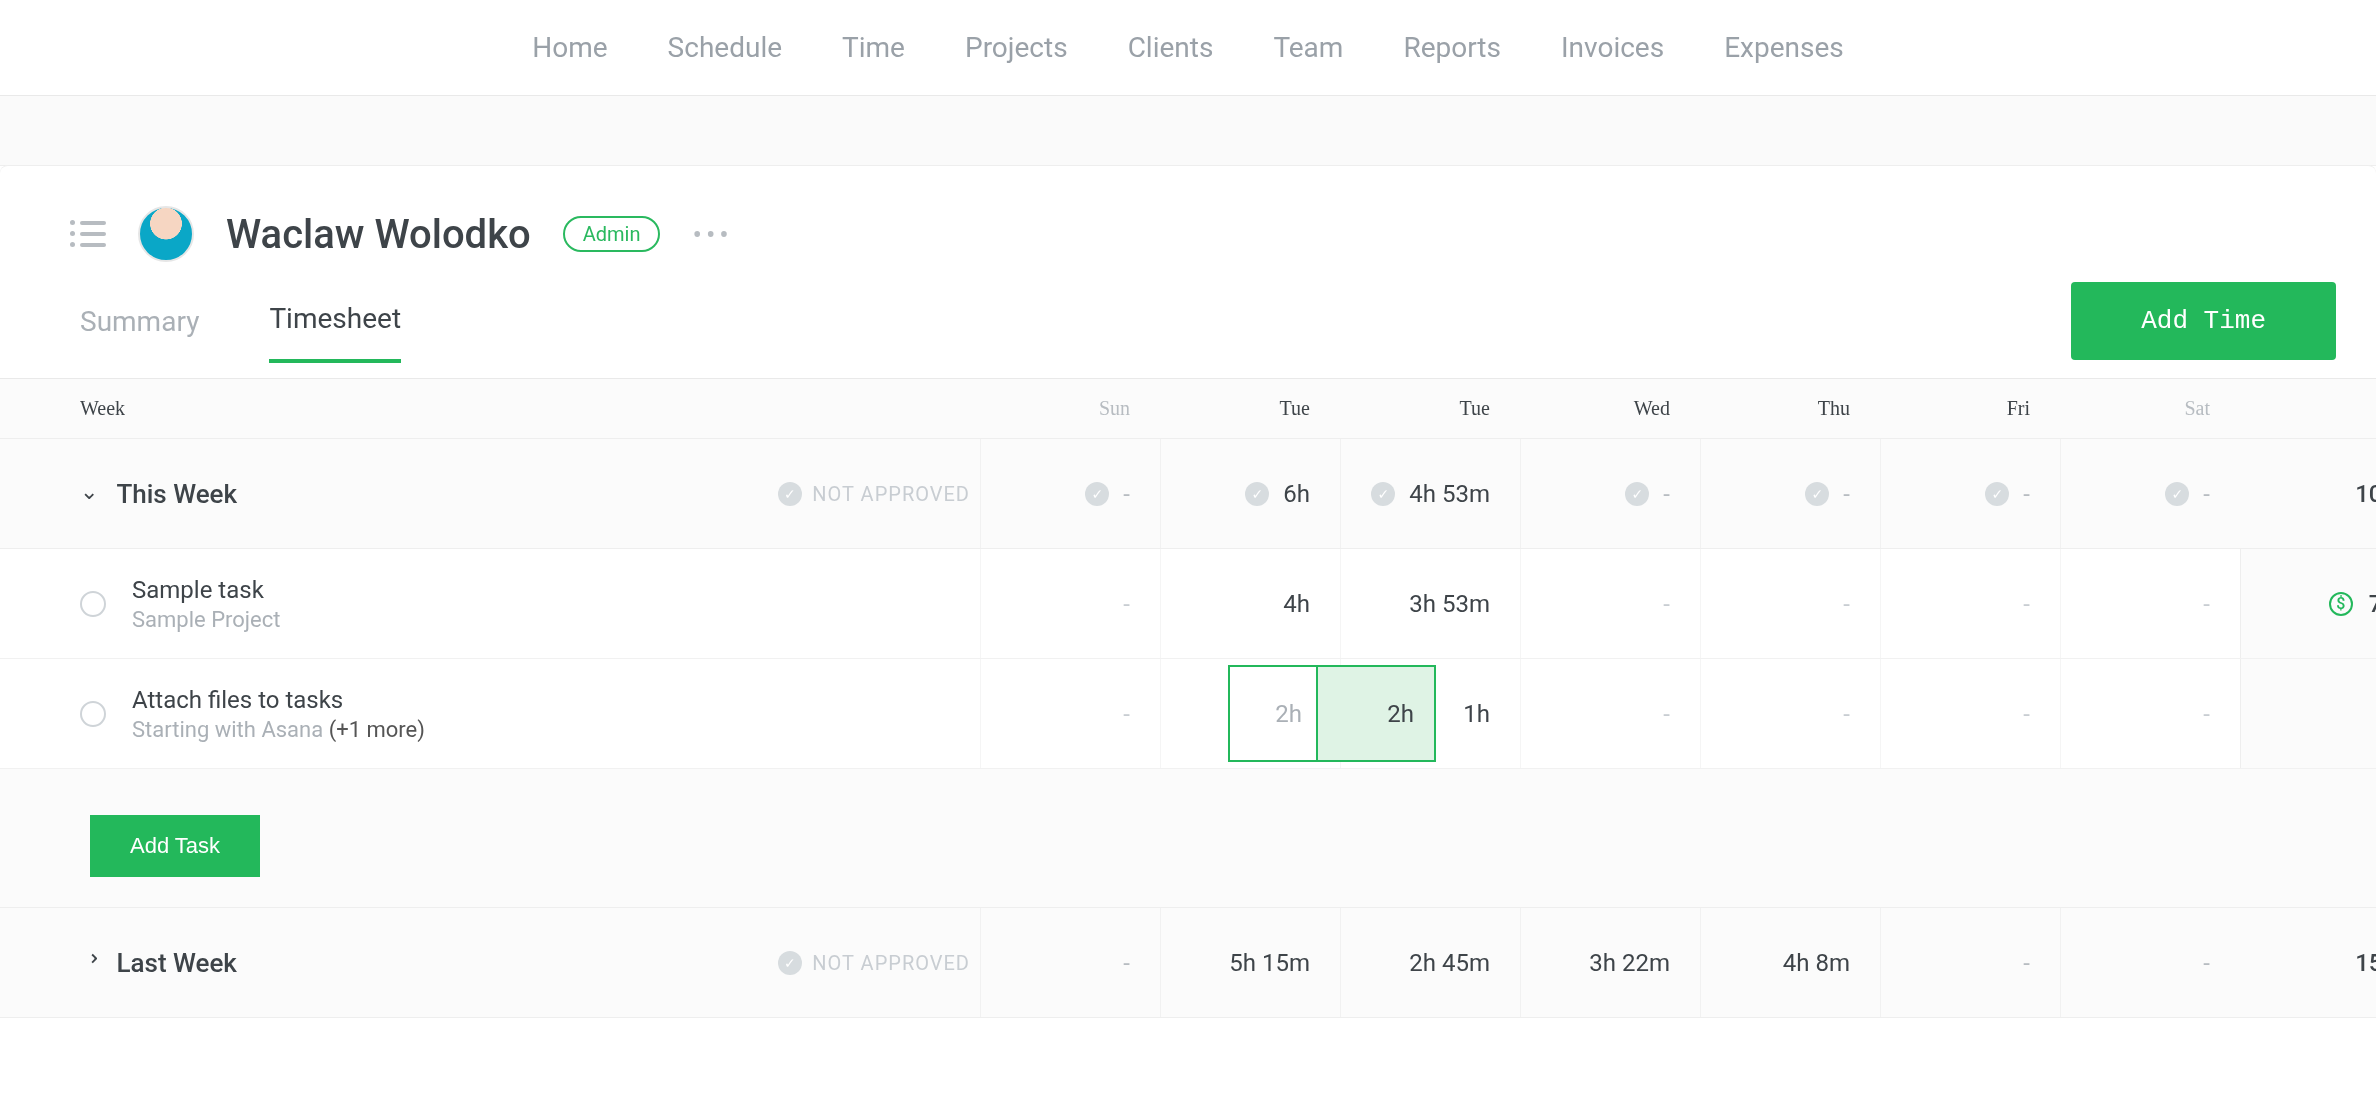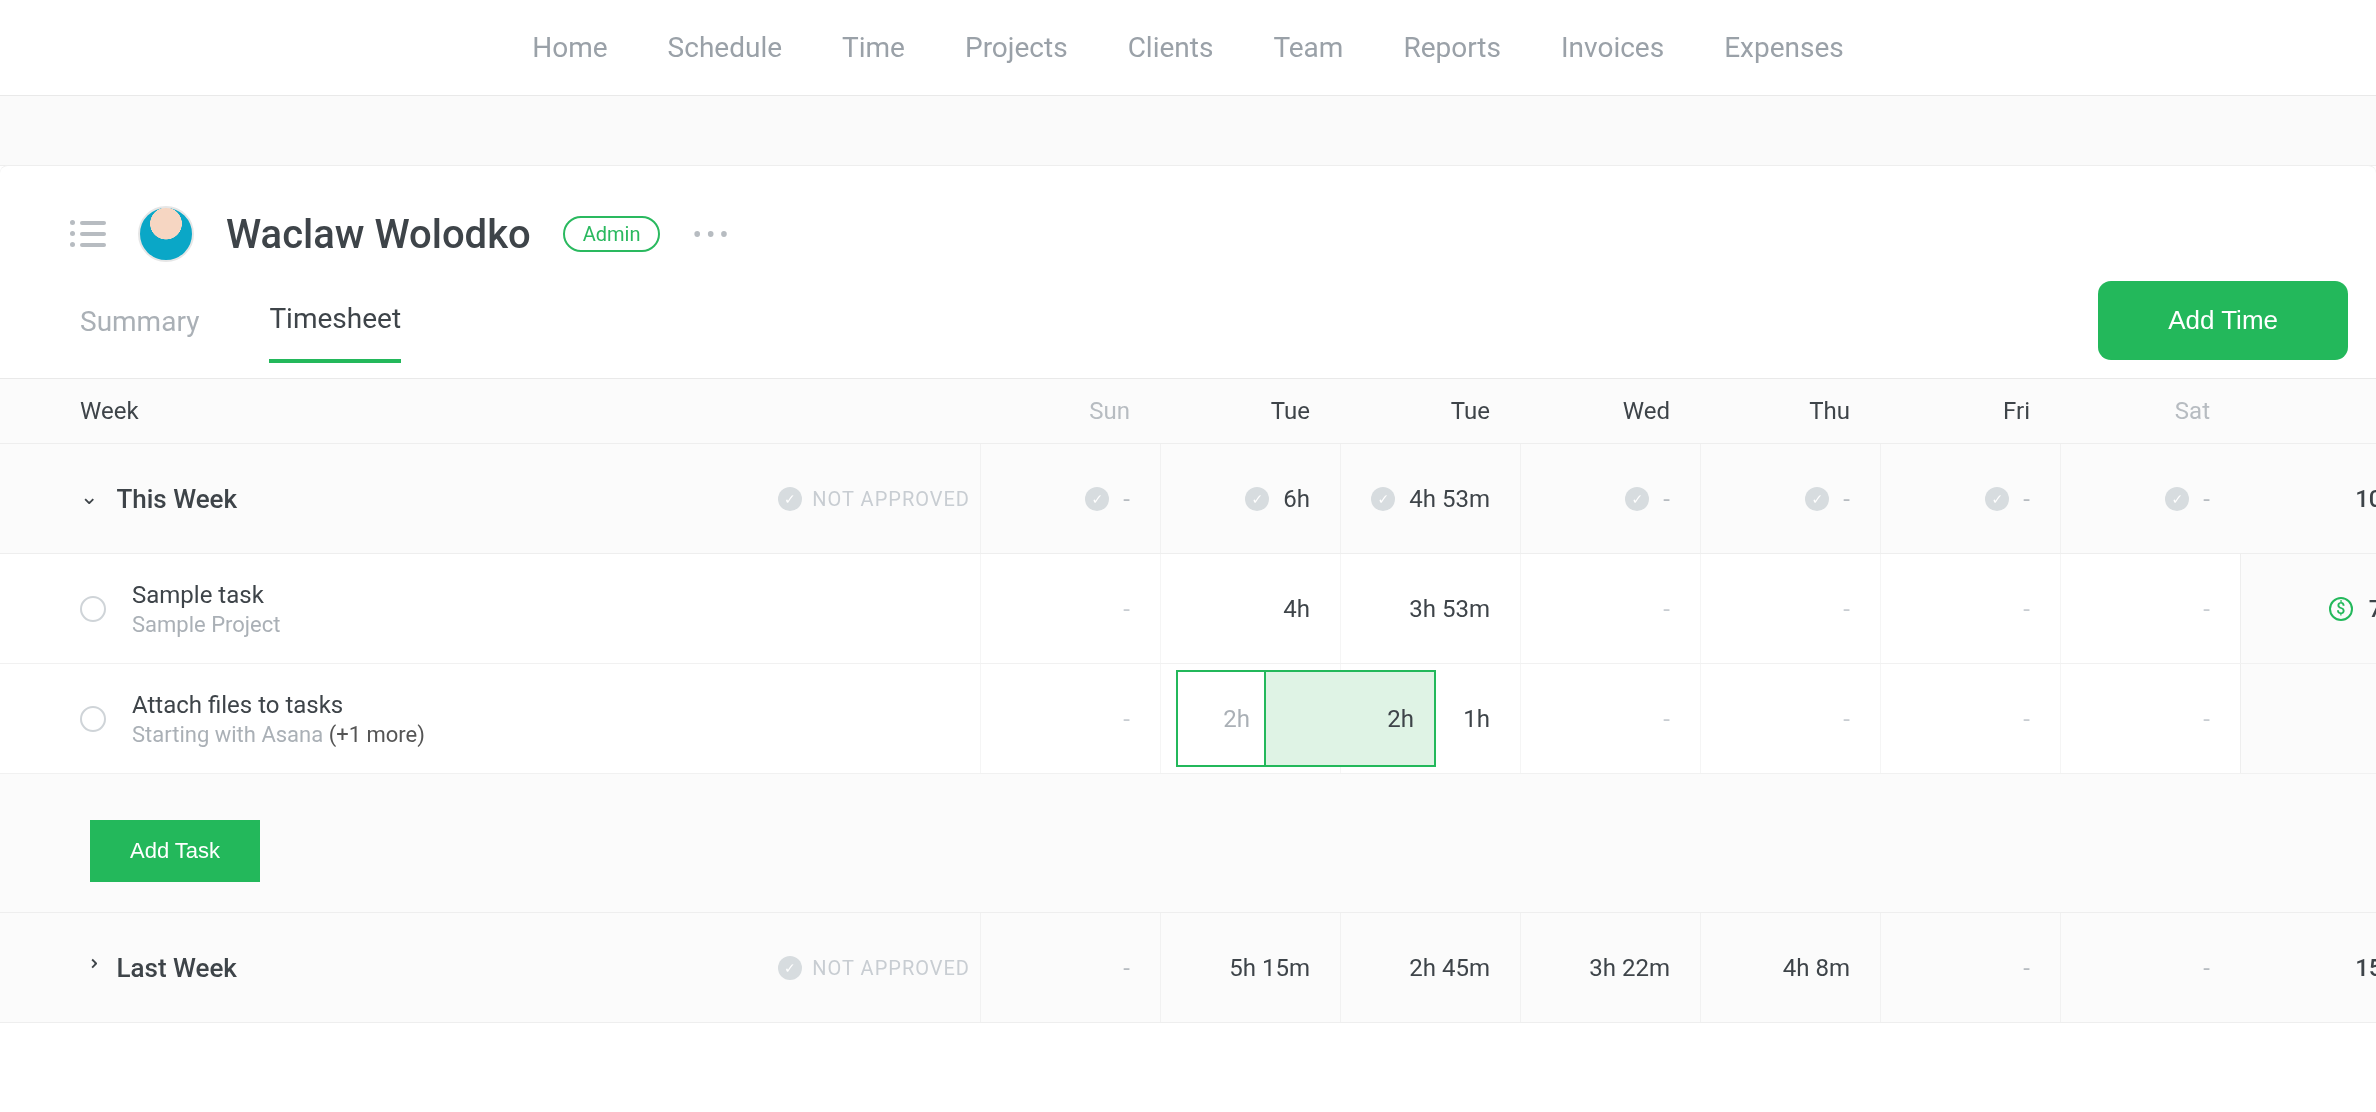--- a/index.html
+++ b/index.html
@@ -85,38 +85,40 @@
     color: #aab0b6;
     cursor: pointer;
   }
   .tab.active {
     color: #3e4449;
     border-bottom: 4px solid #23b85b;
     margin-bottom: -1px;
   }
   .add-time-btn {
     position: absolute;
-    right: 28px;
+    right: 40px;
     bottom: 18px;
     background: #23b85b;
     color: #fff;
     font-size: 26px;
     border: none;
     padding: 24px 70px;
-    border-radius: 13px;
+    border-radius: 4px;
     cursor: pointer;
+    font-family: Liberation Mono, monospace;
   }
   .thead {
     display: grid;
     grid-template-columns: 620px 280px repeat(7, 180px) 260px;
     background: #fbfbfb;
     border-bottom: 1px solid #eee;
     padding: 18px 0 18px 80px;
-    font-size: 24px;
+    font-size: 20px;
     color: #3e4449;
+    font-family: Liberation Serif, serif;
   }
   .thead .col { text-align: right; padding-right: 30px; }
   .thead .week-col { text-align: left; }
   .thead .wk-col { color: #b7bcc1; text-align:right; padding-right: 30px;}
   .thead .total-col { font-weight: 600; text-align:right; padding-right: 50px;}
   
   .week-row {
     display: grid;
     grid-template-columns: 620px 280px repeat(7, 180px) 260px;
     border-bottom: 1px solid #eee;
@@ -178,21 +180,21 @@
     display:flex; align-items:center; justify-content:flex-end; gap:16px;
     background:#fbfbfb; height:100%; border-left:1px solid #eee;
     position:relative;
   }
   .dollar-icon {
     width:24px; height:24px; border:2px solid #23b85b; border-radius:50%;
     color:#23b85b; font-size:16px; display:inline-flex; align-items:center; justify-content:center;
   }
   
   .edit-overlay {
-    position:absolute; top:6px; bottom:6px; right:-96px; width:260px;
+    position:absolute; top:6px; bottom:6px; right:-96px; width:208px;
     border:2px solid #23b85b; background:#fff; display:flex;
     z-index:5;
   }
   .edit-overlay .prev {
     width:88px; display:flex; align-items:center; justify-content:flex-end; padding-right:14px;
     border-right:2px solid #23b85b; color:#aab0b6;
   }
   .edit-overlay .cur {
     flex:1; background:#dff3e5; display:flex; align-items:center; justify-content:flex-end; padding-right:20px;
     color:#3e4449;

